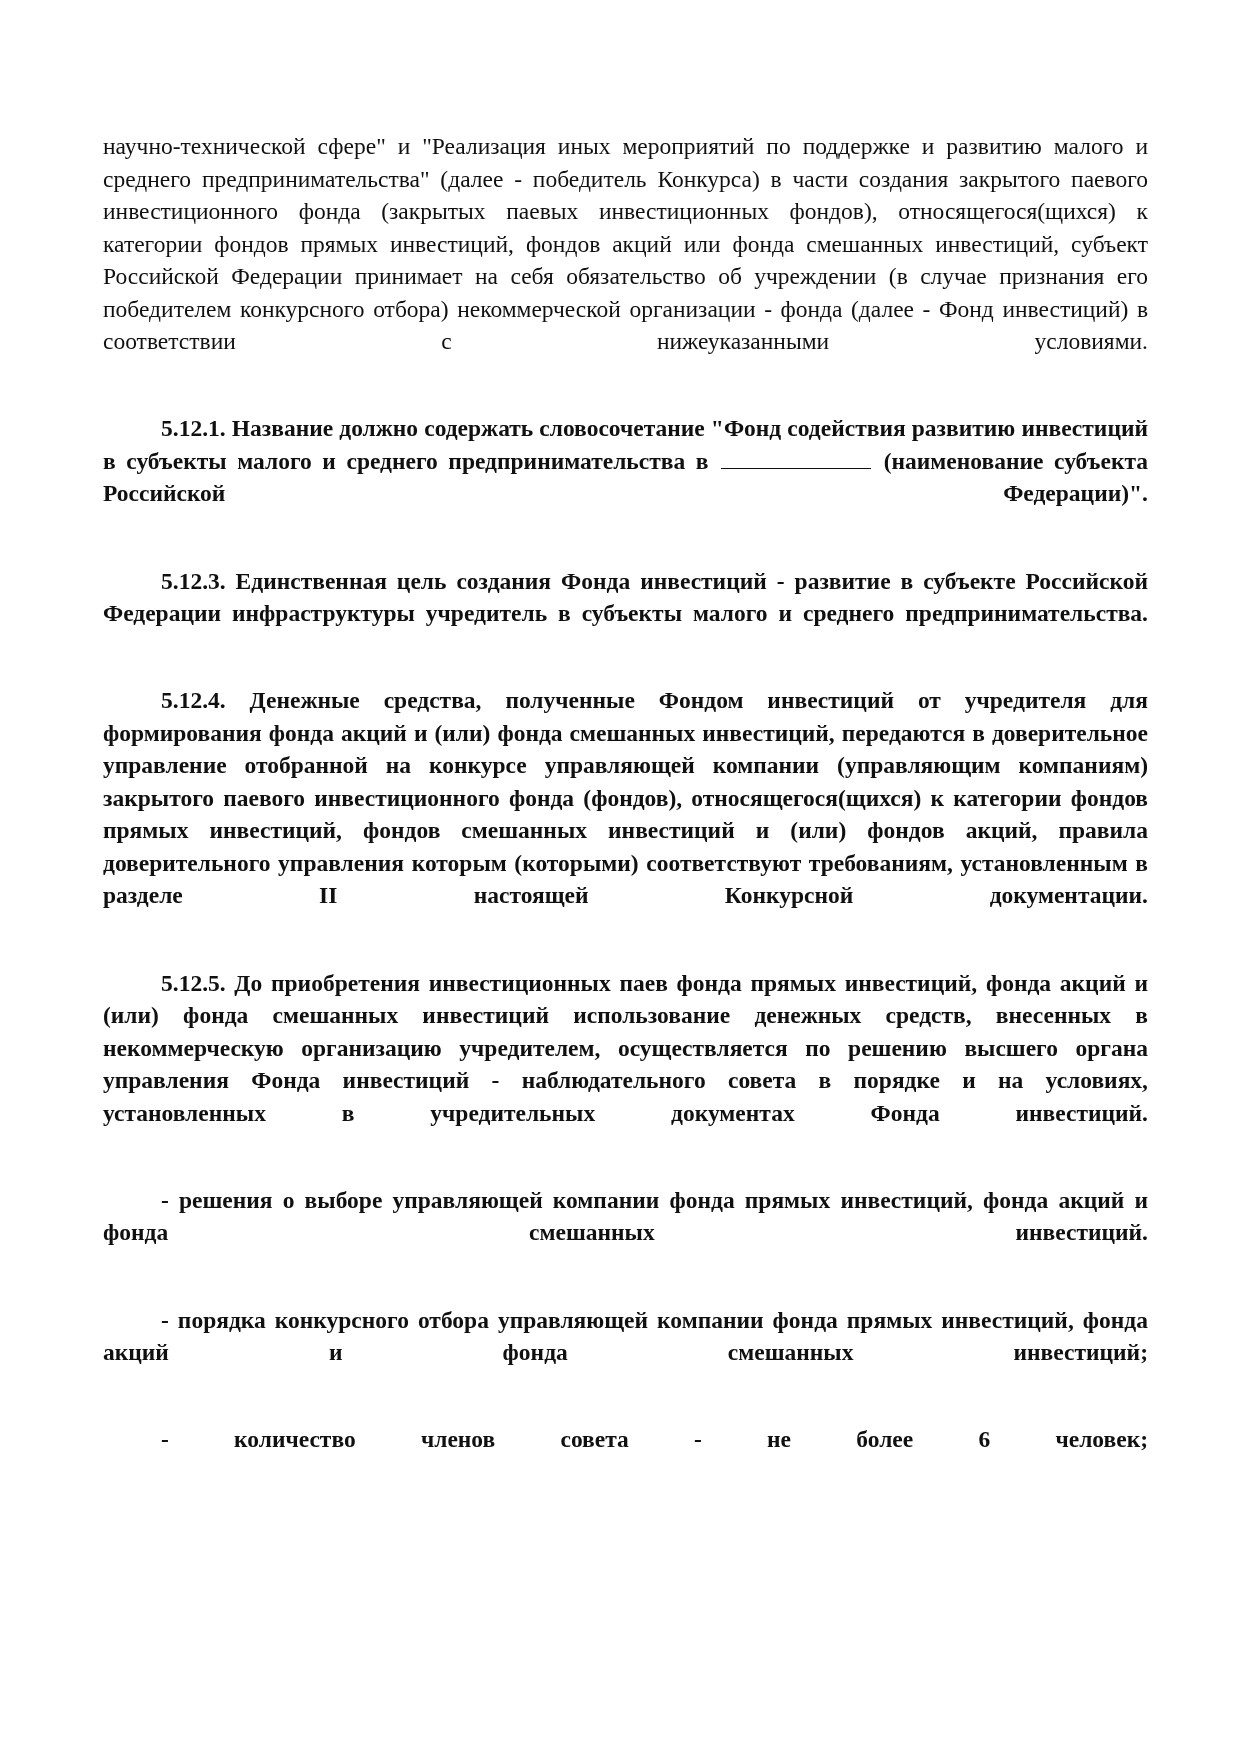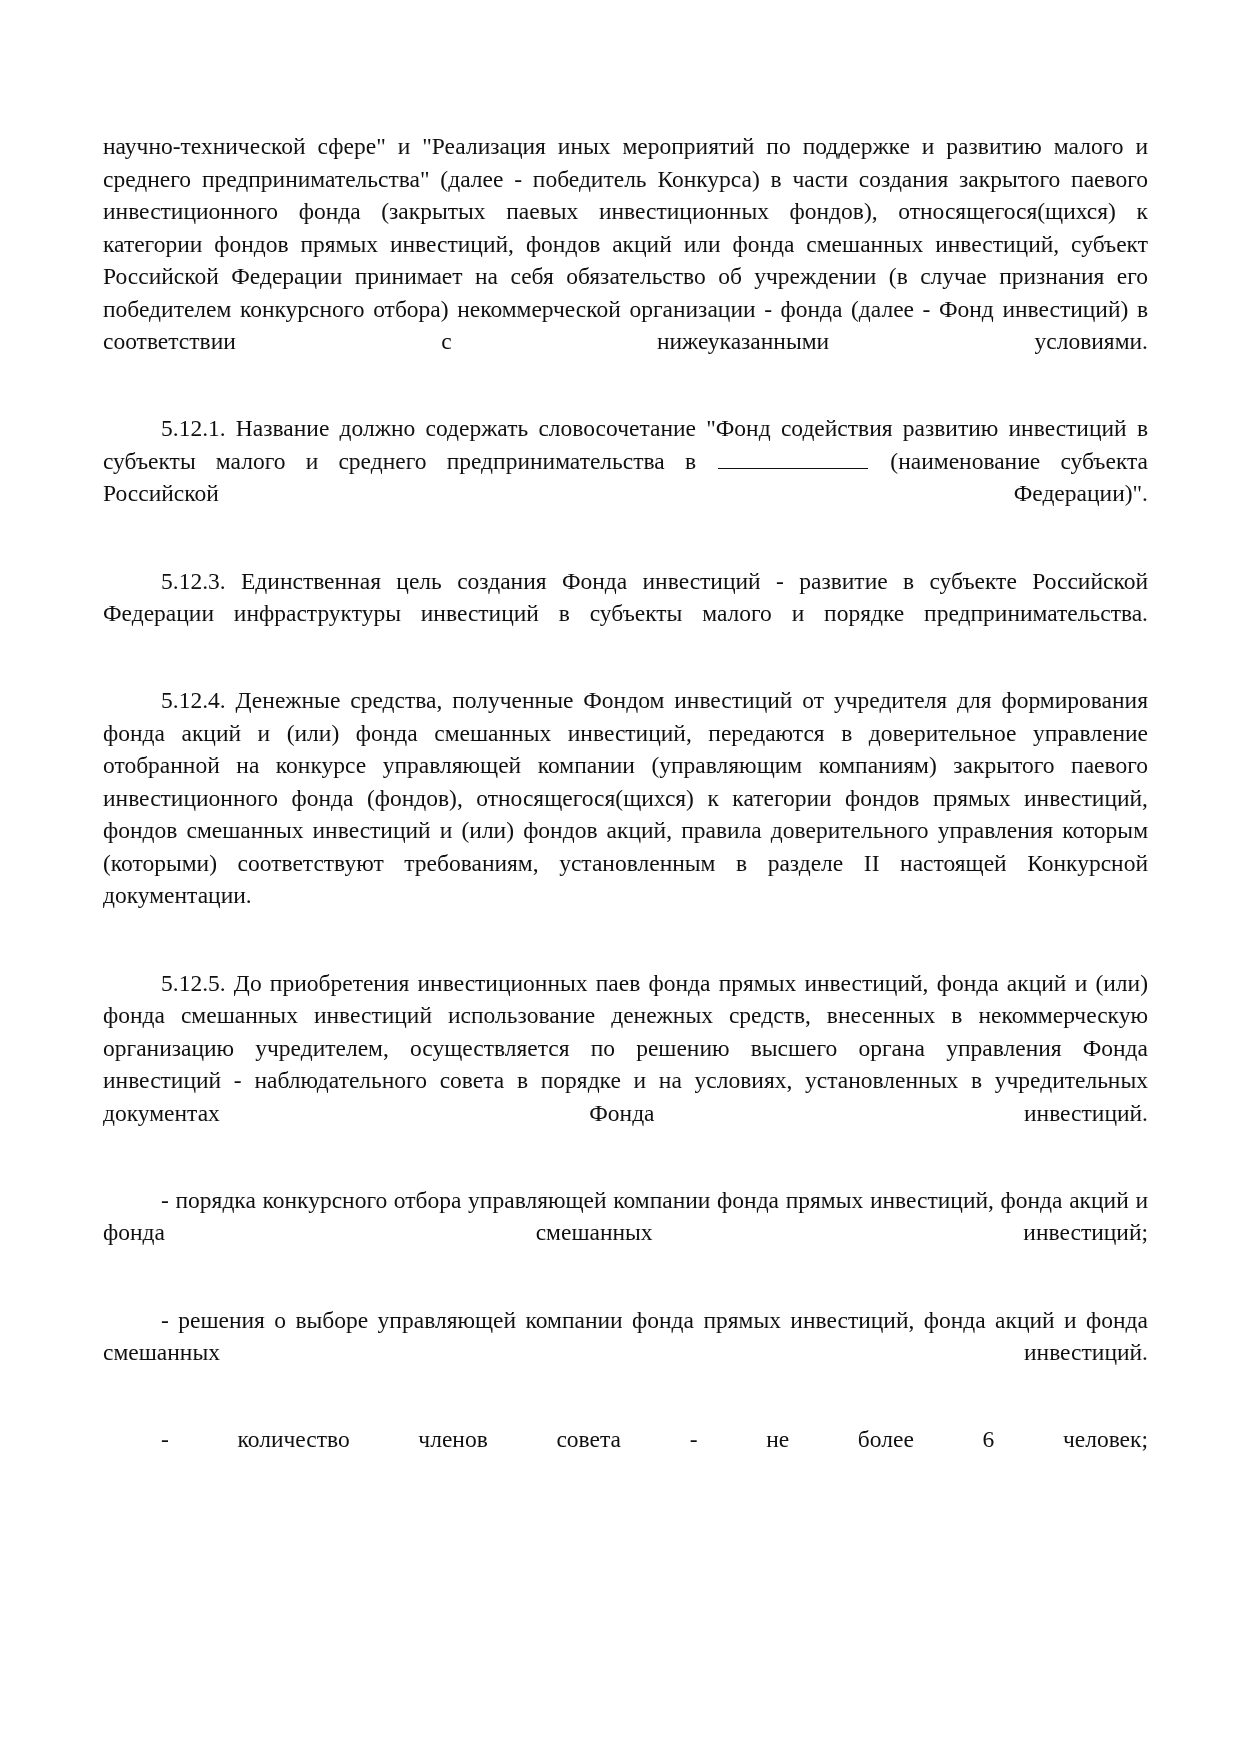--- a/index.html
+++ b/index.html
@@ -33,20 +33,21 @@
     margin: 0 0 22px 0;
     text-align: justify;
     text-justify: inter-word;
     hyphens: none;
   }
   .para.cont {
     text-indent: 0;
   }
   .para.indent {
     text-indent: 58px;
+    font-weight: bold;
   }
   
   .para::after {
     content: "";
     display: inline-block;
     width: 100%;
   }
   .blank-line {
     display: inline-block;
     width: 150px;
@@ -65,38 +66,38 @@
     <p class="para cont">
       <span>научно-технической сфере" и "Реализация иных мероприятий по поддержке и развитию малого и среднего предпринимательства" (далее - победитель Конкурса) в части создания закрытого паевого инвестиционного фонда (закрытых паевых инвестиционных фондов), относящегося(щихся) к категории фондов прямых инвестиций, фондов акций или фонда смешанных инвестиций, субъект Российской Федерации принимает на себя обязательство об учреждении (в случае признания его победителем конкурсного отбора) некоммерческой организации - фонда (далее - Фонд инвестиций) в соответствии с нижеуказанными условиями.</span>
     </p>
 
     <p class="para indent">
       <span>5.12.1. Название должно содержать словосочетание "Фонд содействия развитию инвестиций в субъекты малого и среднего предпринимательства в </span><span class="blank-line"></span><span> (наименование субъекта Российской Федерации)".</span>
     </p>
 
 
     <p class="para indent">
-      <span>5.12.3. Единственная цель создания Фонда инвестиций - развитие в субъекте Российской Федерации инфраструктуры инвестиций в субъекты малого и порядке предпринимательства.</span>
+      <span>5.12.3. Единственная цель создания Фонда инвестиций - развитие в субъекте Российской Федерации инфраструктуры учредитель в субъекты малого и среднего предпринимательства.</span>
     </p>
 
     <p class="para indent">
       <span>5.12.4. Денежные средства, полученные Фондом инвестиций от учредителя для формирования фонда акций и (или) фонда смешанных инвестиций, передаются в доверительное управление отобранной на конкурсе управляющей компании (управляющим компаниям) закрытого паевого инвестиционного фонда (фондов), относящегося(щихся) к категории фондов прямых инвестиций, фондов смешанных инвестиций и (или) фондов акций, правила доверительного управления которым (которыми) соответствуют требованиям, установленным в разделе II настоящей Конкурсной документации.</span>
     </p>
 
     <p class="para indent">
       <span>5.12.5. До приобретения инвестиционных паев фонда прямых инвестиций, фонда акций и (или) фонда смешанных инвестиций использование денежных средств, внесенных в некоммерческую организацию учредителем, осуществляется по решению высшего органа управления Фонда инвестиций - наблюдательного совета в порядке и на условиях, установленных в учредительных документах Фонда инвестиций.</span>
     </p>
 
 
     <p class="para indent">
-      <span>- порядка конкурсного отбора управляющей компании фонда прямых инвестиций, фонда акций и фонда смешанных инвестиций;</span>
+      <span>- решения о выборе управляющей компании фонда прямых инвестиций, фонда акций и фонда смешанных инвестиций.</span>
     </p>
 
     <p class="para indent">
-      <span>- решения о выборе управляющей компании фонда прямых инвестиций, фонда акций и фонда смешанных инвестиций.</span>
+      <span>- порядка конкурсного отбора управляющей компании фонда прямых инвестиций, фонда акций и фонда смешанных инвестиций;</span>
     </p>
 
 
     <p class="para indent">
       <span>- количество членов совета - не более 6 человек;</span>
     </p>
 
   </div>
 </div>
 

